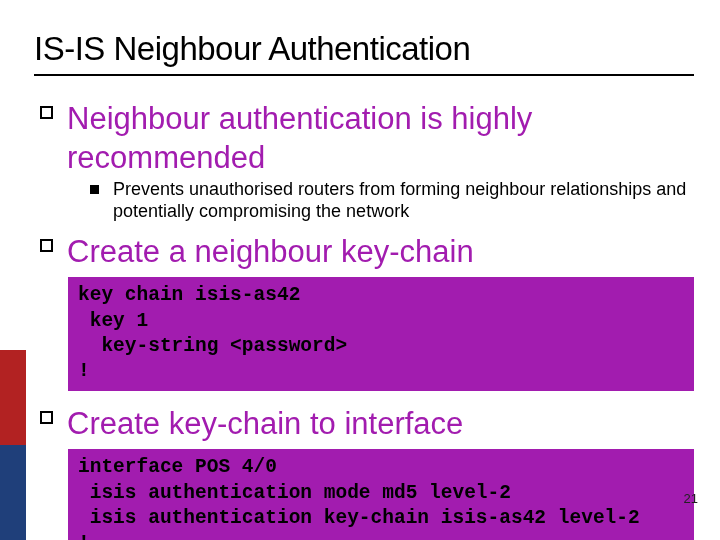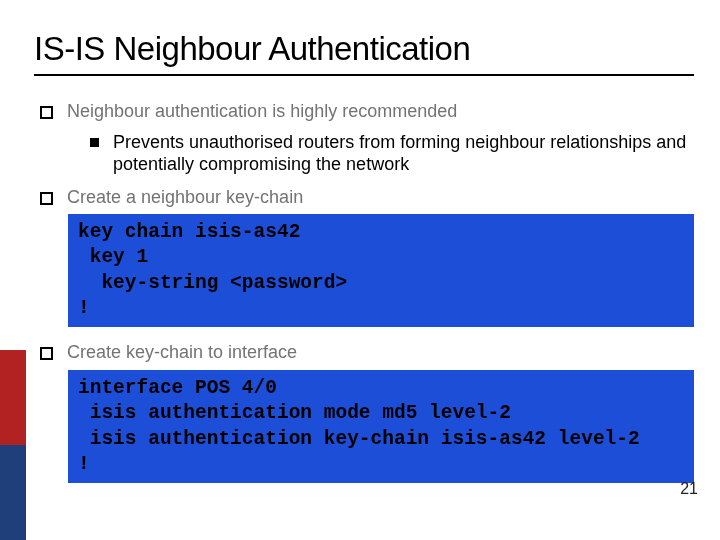--- a/index.html
+++ b/index.html
@@ -22,33 +22,33 @@
   .body { padding-left: 6px; }
   .lvl1 { margin-bottom: 10px; }
   .lvl1-row { display: flex; align-items: flex-start; }
   .bullet-sq {
     width: 13px; height: 13px;
     border: 2px solid #000;
     flex: 0 0 auto;
     margin-top: 6px;
     margin-right: 14px;
   }
-  .lvl1-text { font-size: 18px; color: #737373; line-height: 1.25; }
-  .lvl2 { padding-left: 50px; margin-top: 8px; margin-bottom: 8px; }
+  .lvl1-text { font-size: 31px; color: #a21caf; line-height: 1.25; }
+  .lvl2 { padding-left: 50px; margin-top: 0; margin-bottom: 8px; }
   .lvl2-row { display: flex; align-items: flex-start; }
   .bullet-fill {
     width: 9px; height: 9px;
     background: #000;
     flex: 0 0 auto;
     margin-top: 7px;
     margin-right: 14px;
   }
   .lvl2-text { font-size: 18px; color: #000; line-height: 1.25; }
   .codebox {
-    background: #1d4ed8;
+    background: #a21caf;
     margin: 6px 0 14px 28px;
     padding: 6px 10px 6px 10px;
     font-family: "Courier New", Courier, monospace;
     font-size: 19.5px;
     font-weight: bold;
     color: #000;
     line-height: 1.3;
     white-space: pre;
   }
   .sidebar {
@@ -58,22 +58,22 @@
     width: 26px;
     height: 190px;
     display: flex;
     flex-direction: column;
   }
   .sb-red { flex: 1; background: #b22222; }
   .sb-blue { flex: 1; background: #1f3f7a; }
   .pagenum {
     position: absolute;
     right: 22px;
-    bottom: 42px;
-    font-size: 16px;
+    bottom: 34px;
+    font-size: 13px;
     color: #222;
   }
 </style>
 </head>
 <body>
 
 <div class="slide">
 
   <div class="title">IS-IS Neighbour Authentication</div>
 

